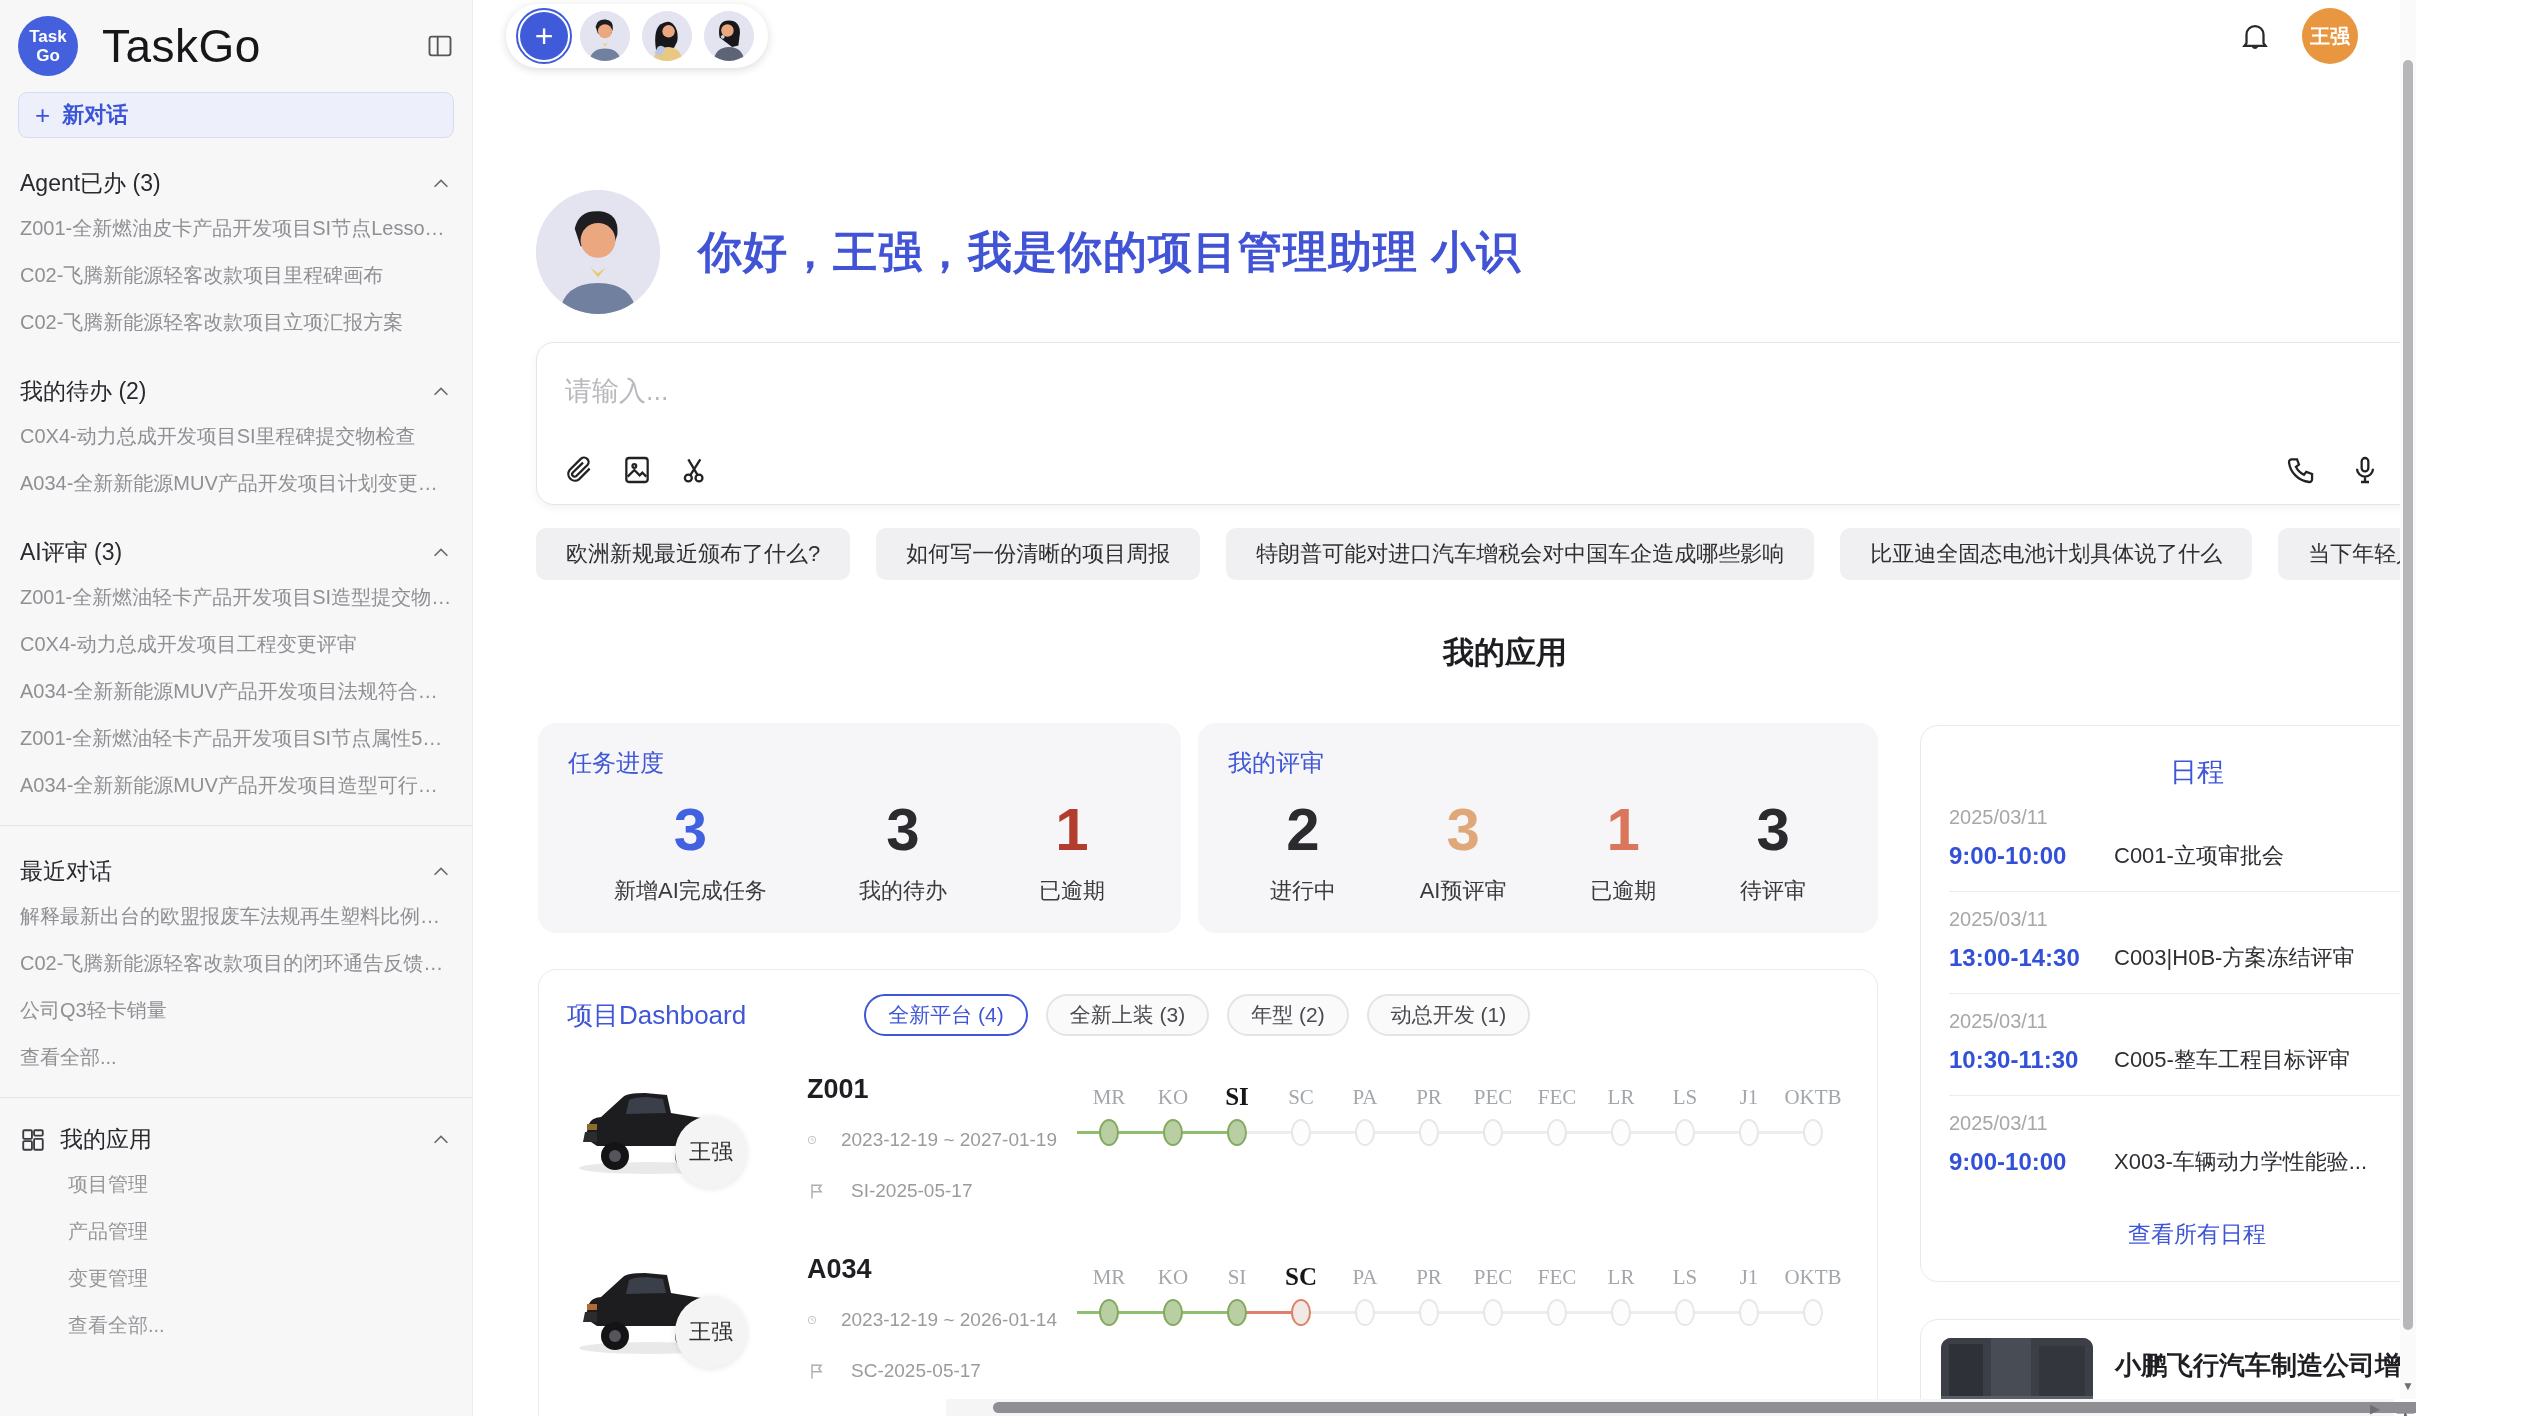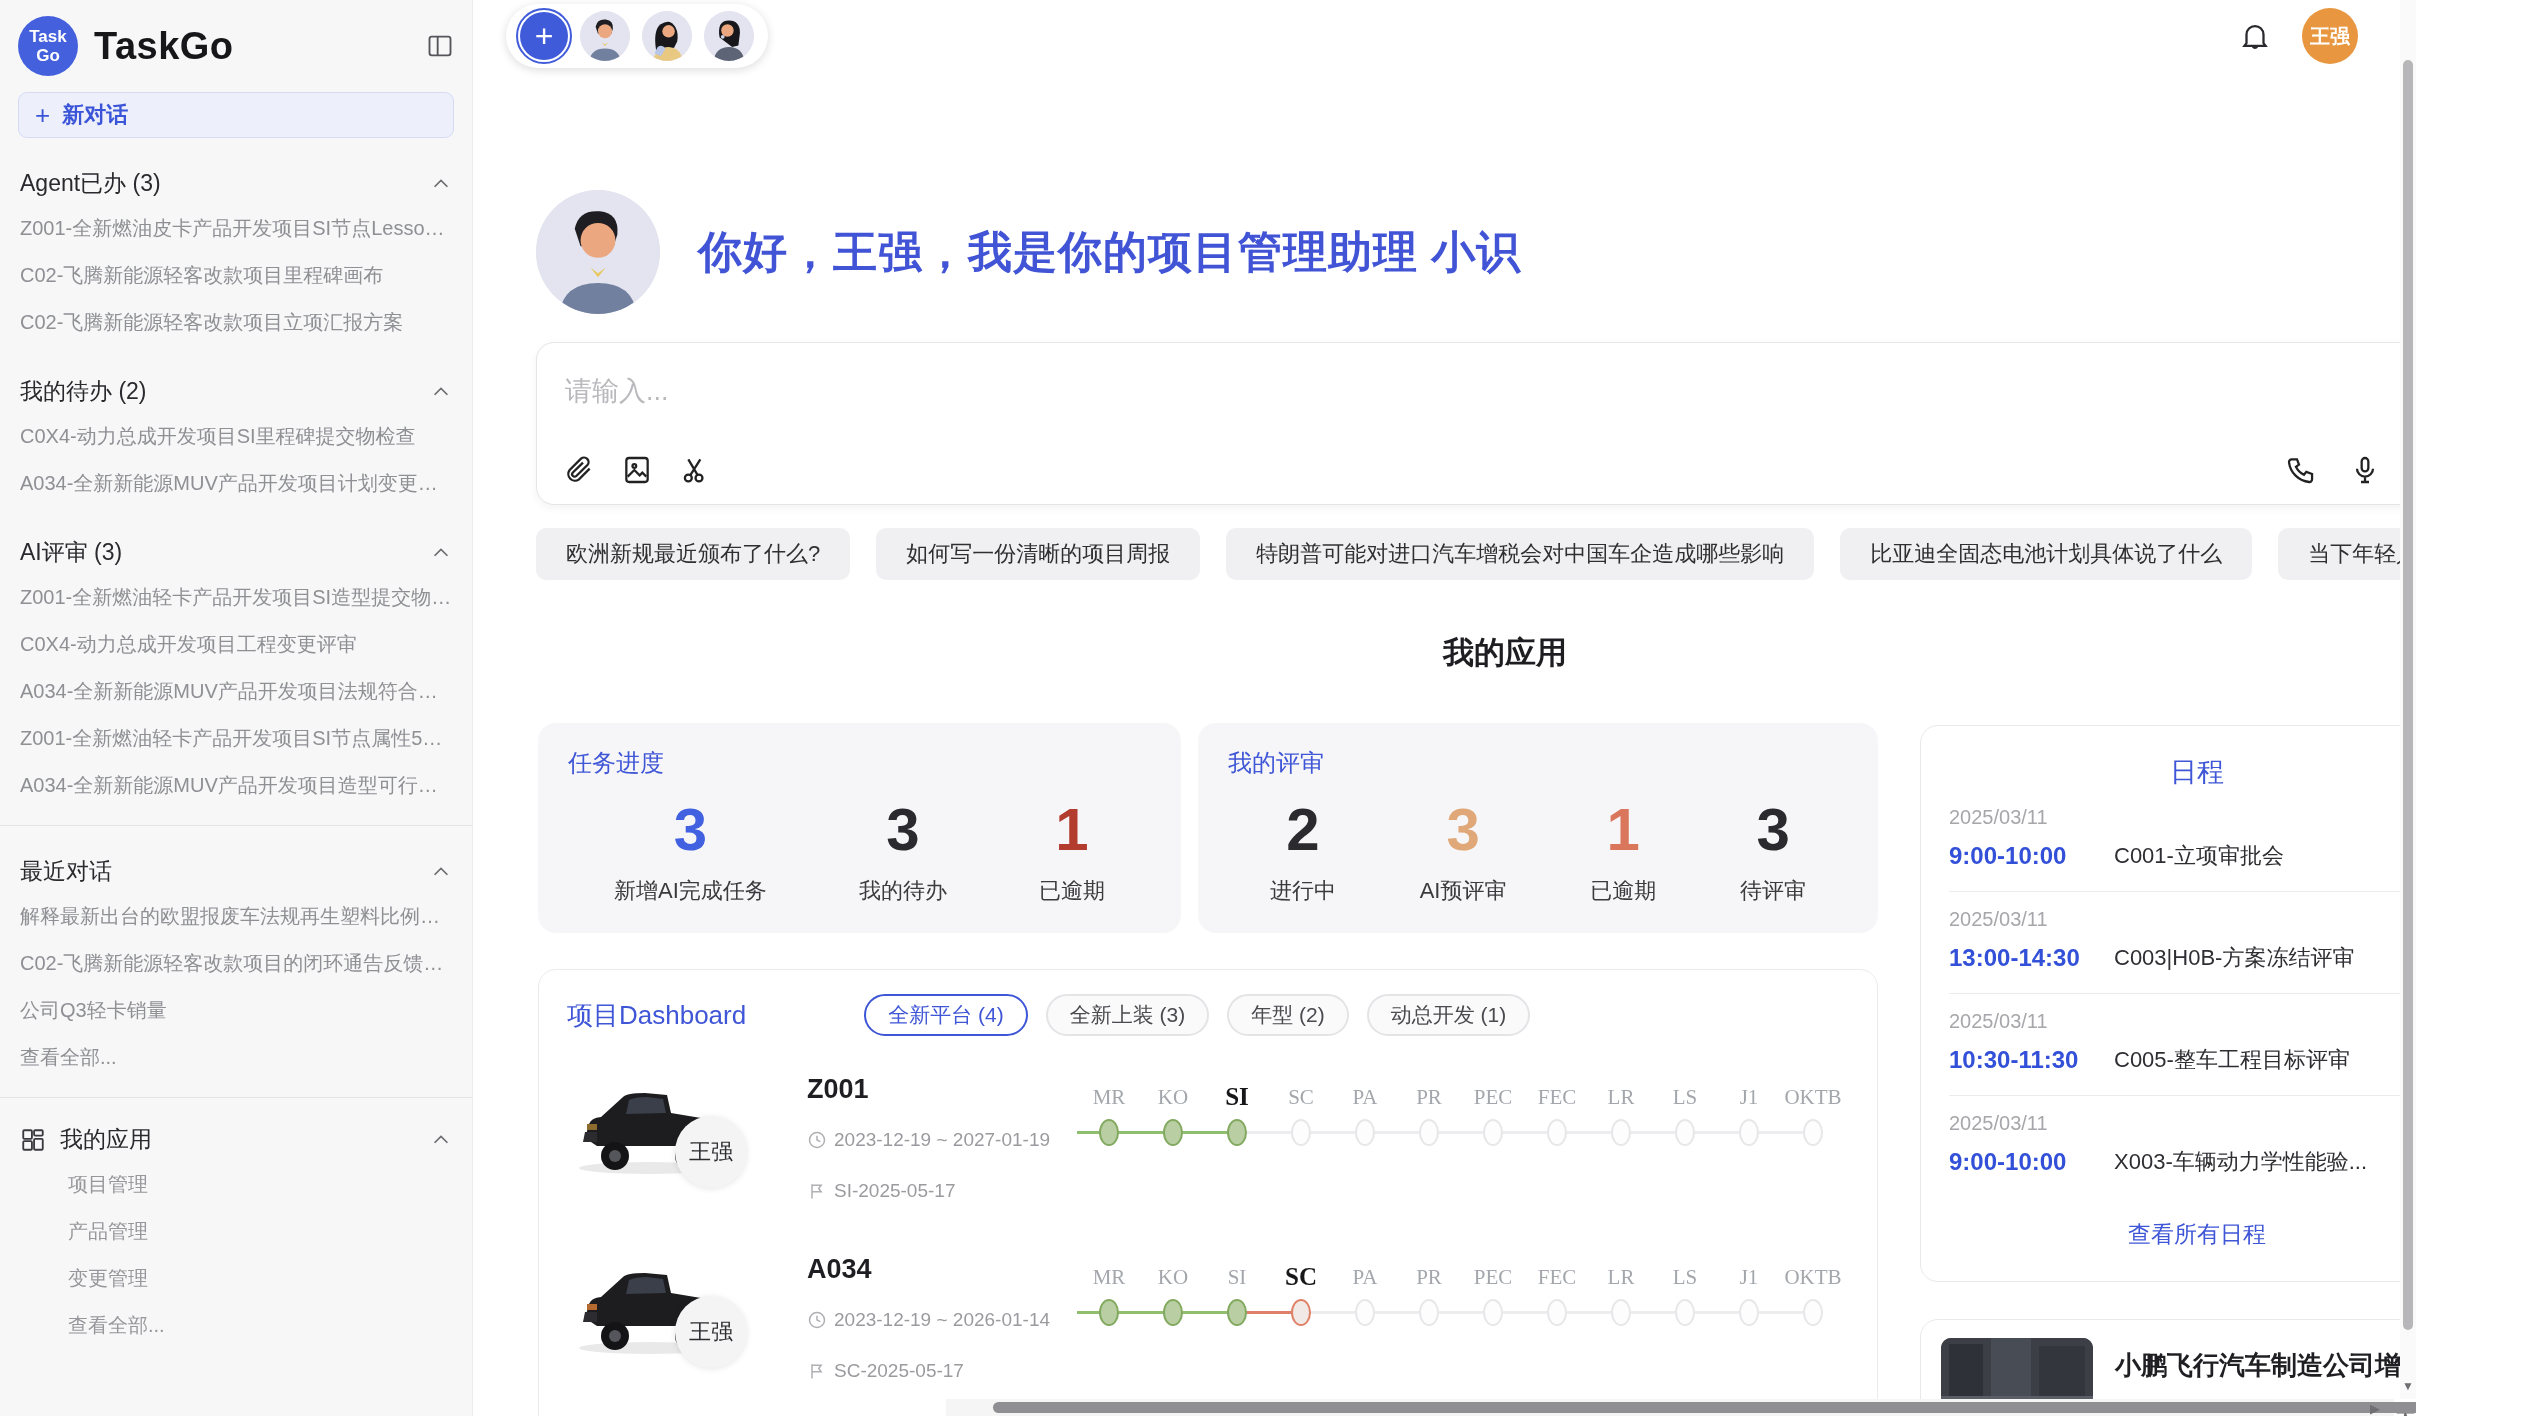--- a/index.html
+++ b/index.html
@@ -4,21 +4,21 @@
 <style>
   * { margin:0; padding:0; box-sizing:border-box; }
   html,body { width:2532px; height:1416px; }
   body { font-family:"Liberation Sans","DejaVu Sans",sans-serif; background:#fff; overflow:hidden; }
   #root { position:relative; width:2416px; height:1416px; overflow:hidden; background:#737373; }
 
   
   #sidebar { position:absolute; left:0; top:0; width:473px; height:100%; background:#f7f7f8; border-right:1px solid #ececee; padding:14px 18px 0 18px; overflow:hidden; }
   .logo-row { display:flex; align-items:center; height:64px; }
   .logo-badge { width:60px; height:60px; border-radius:50%; background:#4560dd; color:#fff; display:flex; flex-direction:column; align-items:center; justify-content:center; font-size:17px; line-height:19px; font-weight:600; }
-  .app-title { font-size:38px; font-weight:700; color:#17171a; margin-left:16px; letter-spacing:.5px; }
+  .app-title { font-size:46px; font-weight:400; color:#17171a; margin-left:24px; letter-spacing:.5px; }
   .collapse-btn { margin-left:auto; cursor:pointer; display:flex; }
   .new-chat { margin-top:14px; width:100%; height:46px; border:1px solid #d6dbf4; background:#edeffb; border-radius:9px; display:flex; align-items:center; padding:0 16px; color:#3b55d8; font-size:22px; font-weight:700; cursor:pointer; }
   .new-chat .plus { font-size:26px; font-weight:400; margin-right:12px; }
   .sec-header { display:flex; align-items:center; margin-top:24px; padding:6px 2px; cursor:pointer; }
   .sec-header .t { font-size:23px; color:#2a2a2e; font-weight:400; }
   .chev { width:22px; height:22px; margin-left:auto; }
   .sec-item { font-size:20px; color:#8f9094; padding:10px 2px; white-space:nowrap; overflow:hidden; text-overflow:ellipsis; cursor:pointer; }
   .sb-divider { height:1px; background:#e4e4e7; margin:16px -18px 0 -18px; }
   .apps-header { display:flex; align-items:center; margin-top:20px; padding:6px 2px; cursor:pointer; }
   .apps-header .t { font-size:23px; color:#2a2a2e; margin-left:14px; }
@@ -67,21 +67,21 @@
   .tabs { display:flex; gap:18px; margin-left:118px; }
   .tab { height:42px; border-radius:21px; border:2px solid #e4e4e7; background:#fafafb; color:#4a4a4f; font-size:21px; display:flex; align-items:center; padding:0 22px; cursor:pointer; white-space:nowrap; }
   .tab.active { border-color:#3f56d6; color:#3f56d6; background:#fff; }
   .proj-rows { margin-top:34px; }
   .proj-row { display:flex; height:172px; margin-bottom:8px; }
   .proj-img { position:relative; width:178px; flex:0 0 auto; }
   .proj-img svg { position:absolute; left:0; top:6px; }
   .owner-badge { position:absolute; left:108px; top:46px; width:72px; height:72px; border-radius:50%; background:#f4f4f5; box-shadow:0 1px 6px rgba(0,0,0,.10); display:flex; align-items:center; justify-content:center; font-size:22px; color:#2d2d31; }
   .proj-info { margin-left:62px; width:250px; flex:0 0 auto; }
   .proj-name { font-size:27px; font-weight:700; color:#1f1f23; margin-top:4px; }
-  .meta { display:flex; align-items:center; gap:7px; margin-top:24px; color:#9b9b9f; font-size:19px; white-space:nowrap; }
+  .meta { display:flex; align-items:center; gap:24px; margin-top:24px; color:#9b9b9f; font-size:19px; white-space:nowrap; }
   .meta + .meta { margin-top:29px; }
   .track { margin-left:auto; width:772px; margin-top:10px; }
   .ms-labels { display:flex; }
   .ms-labels span { width:64px; text-align:center; font-size:21px; color:#a3a7ac; height:34px; line-height:34px;font-family:Liberation Serif, serif; }
   .ms-labels span.cur { color:#17171a; font-weight:700; font-size:25px; }
   .ms-nodes { position:relative; height:44px; }
   .ms-line { position:absolute; top:17px; height:3px; background:#ededef; }
   .ms-line.g { background:#8fbe6f; } .ms-line.o { background:#e0806a; }
   .ms-c { position:absolute; top:5px; width:20px; height:27px; border-radius:50%; background:#fdfdfd; border:2px solid #e7e7e9; transform:translateX(-50%); }
   .ms-c.done { background:#b9cfa3; border-color:#82a95f; }

